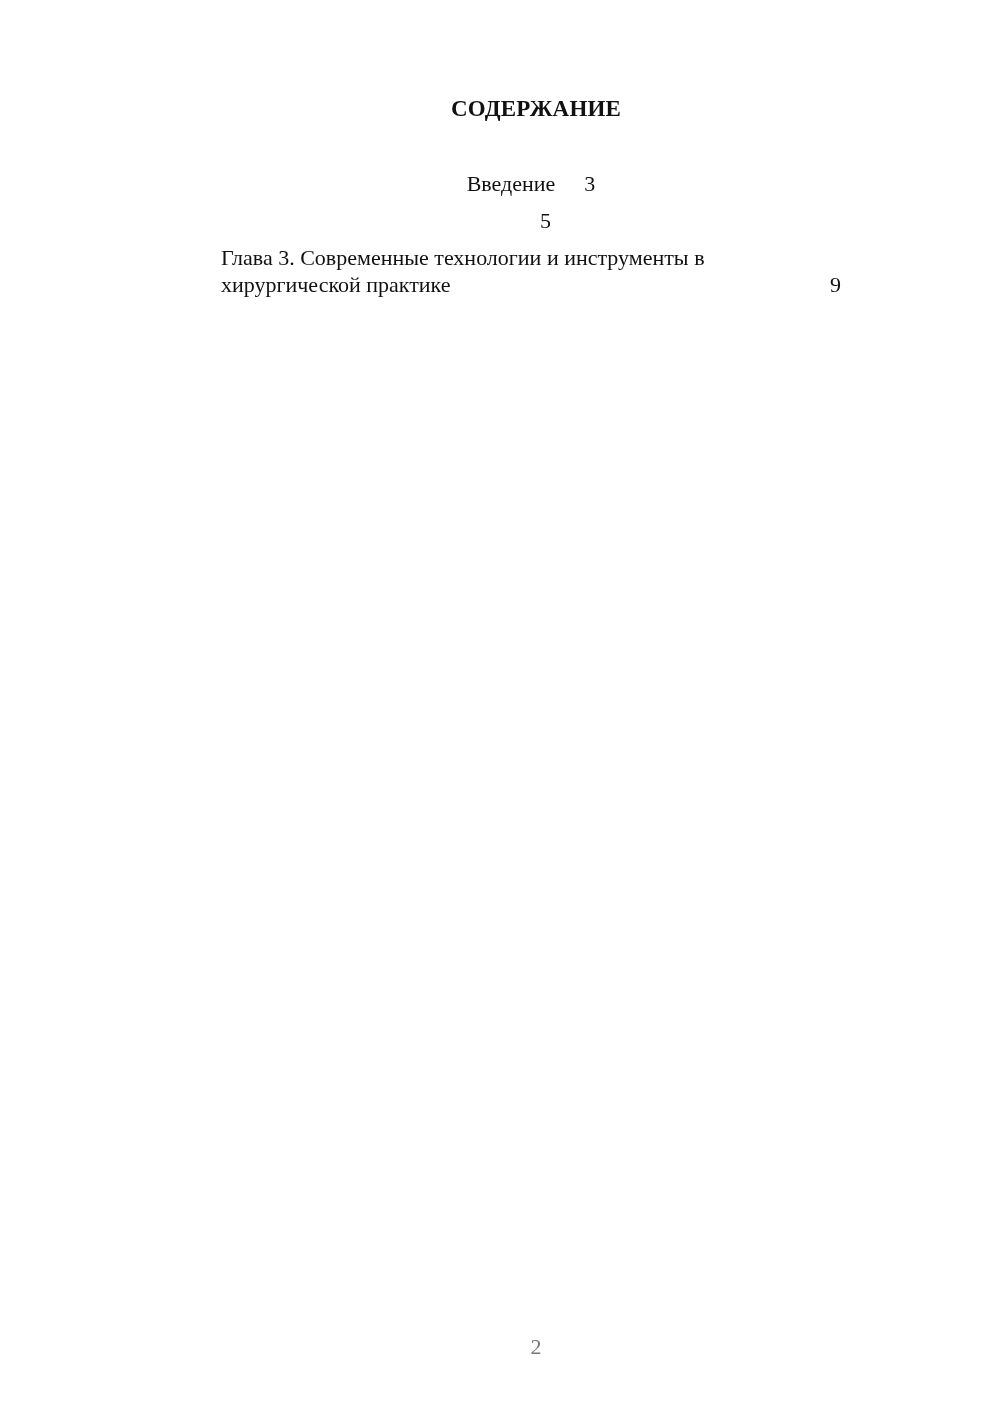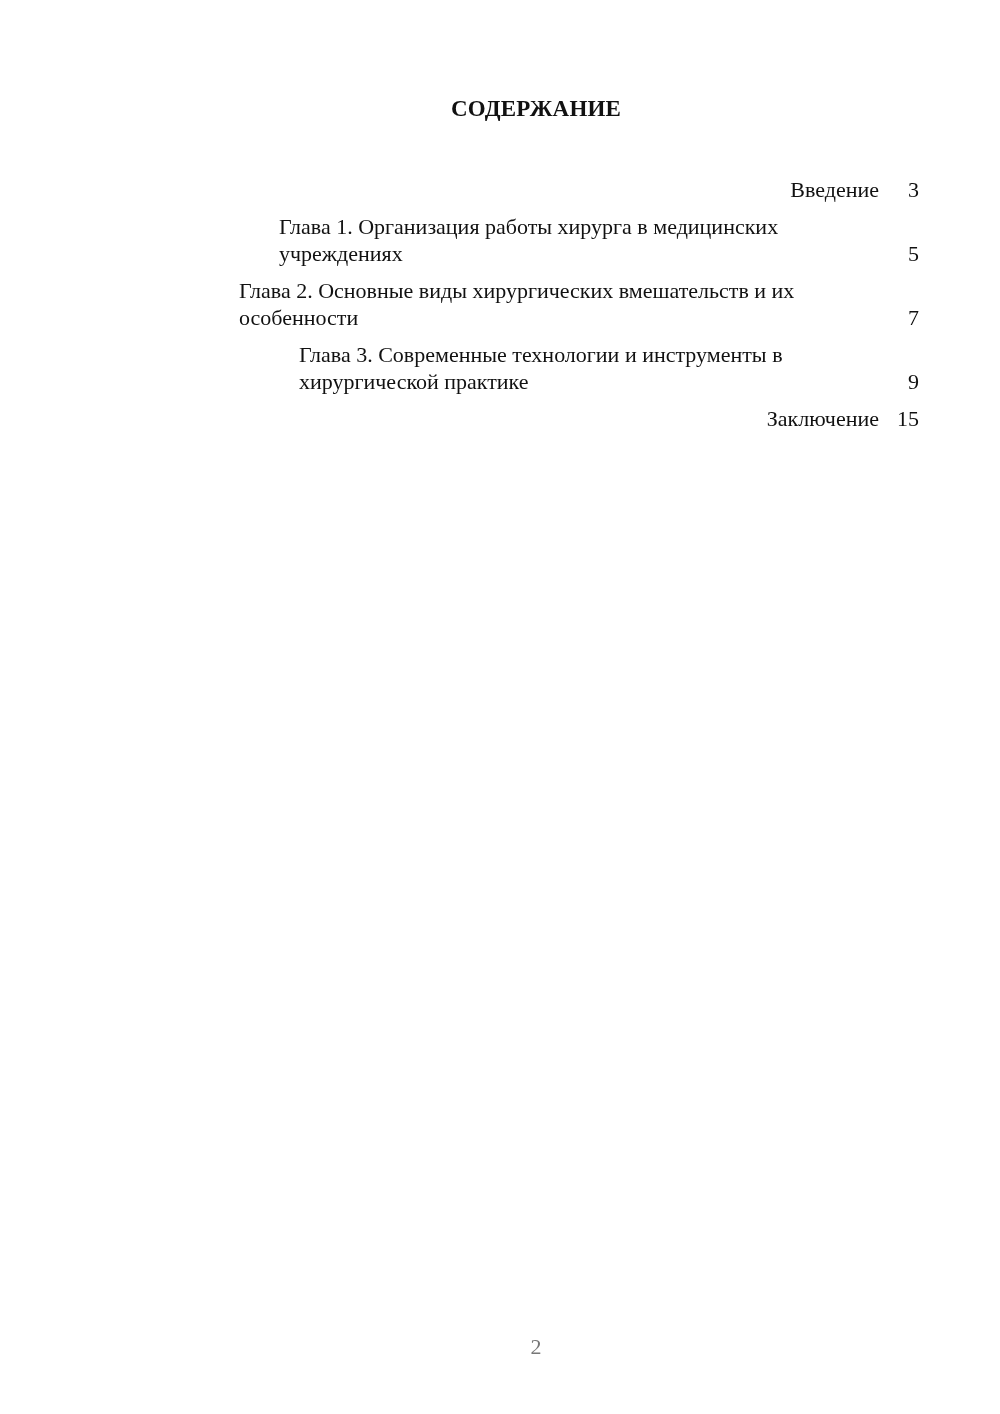--- a/index.html
+++ b/index.html
@@ -1,48 +1,39 @@
 <!DOCTYPE html>
 <html><head>
 <meta charset="utf-8">
 <style>
   html, body { margin: 0; padding: 0; background: #ffffff; }
   body { width: 1000px; height: 1414px; position: relative; overflow: hidden;
          font-family: "Liberation Serif", "DejaVu Serif", serif; color: #111; }
   .title { position: absolute; top: 96px; left: 0; width: 1072px; text-align: center;
            font-size: 23px; font-weight: bold; letter-spacing: 0.2px; }
   .toc { position: absolute; top: 170px; left: 143px; width: 776px; }
-  .row { position: relative; display: flex; justify-content: flex-end; align-items: flex-end;
-         font-size: 22px; line-height: 27px; margin-bottom: 10px; margin-top: 6px; }
+  .row { position: relative; display: flex; justify-content: center; align-items: flex-end;
+         font-size: 22px; line-height: 27px; margin-bottom: 10px; }
   .row .text { max-width: 650px; }
   .row .page { text-align: right; min-width: 40px; }
   .pagenum { position: absolute; top: 1334px; left: 0; width: 1072px; text-align: center;
              font-size: 22px; color: #777; }
 </style>
 </head>
 <body>
 
 <div class="title">СОДЕРЖАНИЕ</div>
 
 <div class="toc">
   <div class="row">
     <span class="text">Введение</span>
     <span class="page">3</span>
   </div>
   <div class="row">
-    <span class="text" style="max-width:600px">Глава 1. Организация работы хирурга в медицинских учреждениях</span>
     <span class="page">5</span>
-  </div>
-  <div class="row">
-    <span class="text" style="max-width:640px">Глава 2. Основные виды хирургических вмешательств и их особенности</span>
-    <span class="page">7</span>
   </div>
   <div class="row">
     <span class="text" style="max-width:580px">Глава 3. Современные технологии и инструменты в хирургической практике</span>
     <span class="page">9</span>
-  </div>
-  <div class="row">
-    <span class="text">Заключение</span>
-    <span class="page">15</span>
   </div>
 </div>
 
 <div class="pagenum">2</div>
 
 </body></html>

